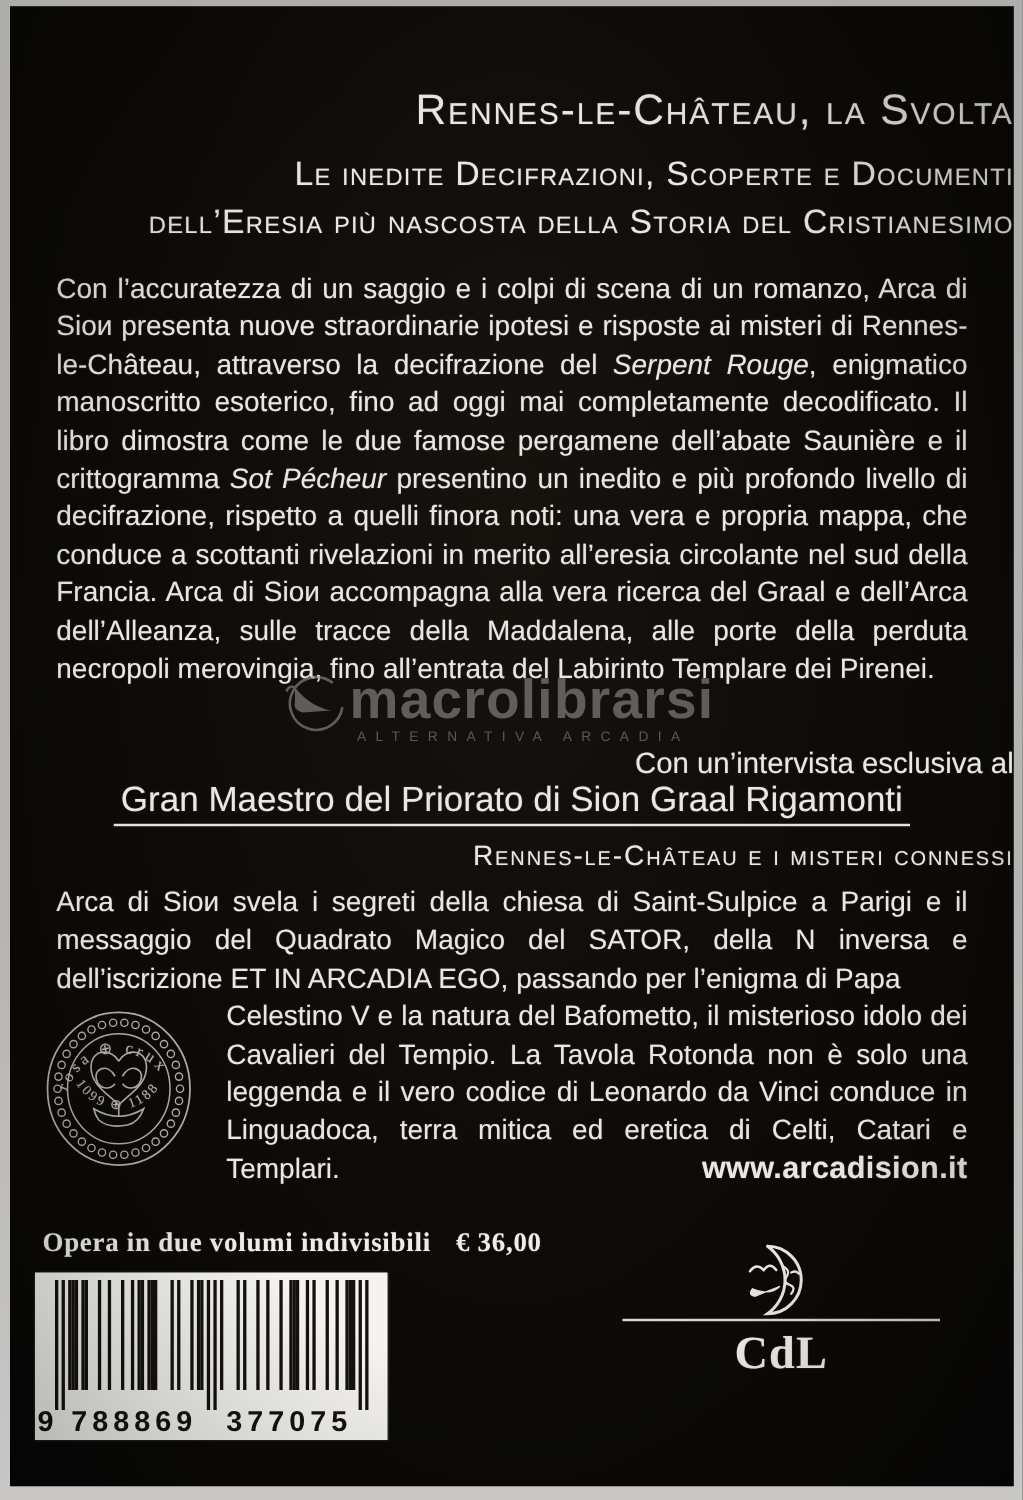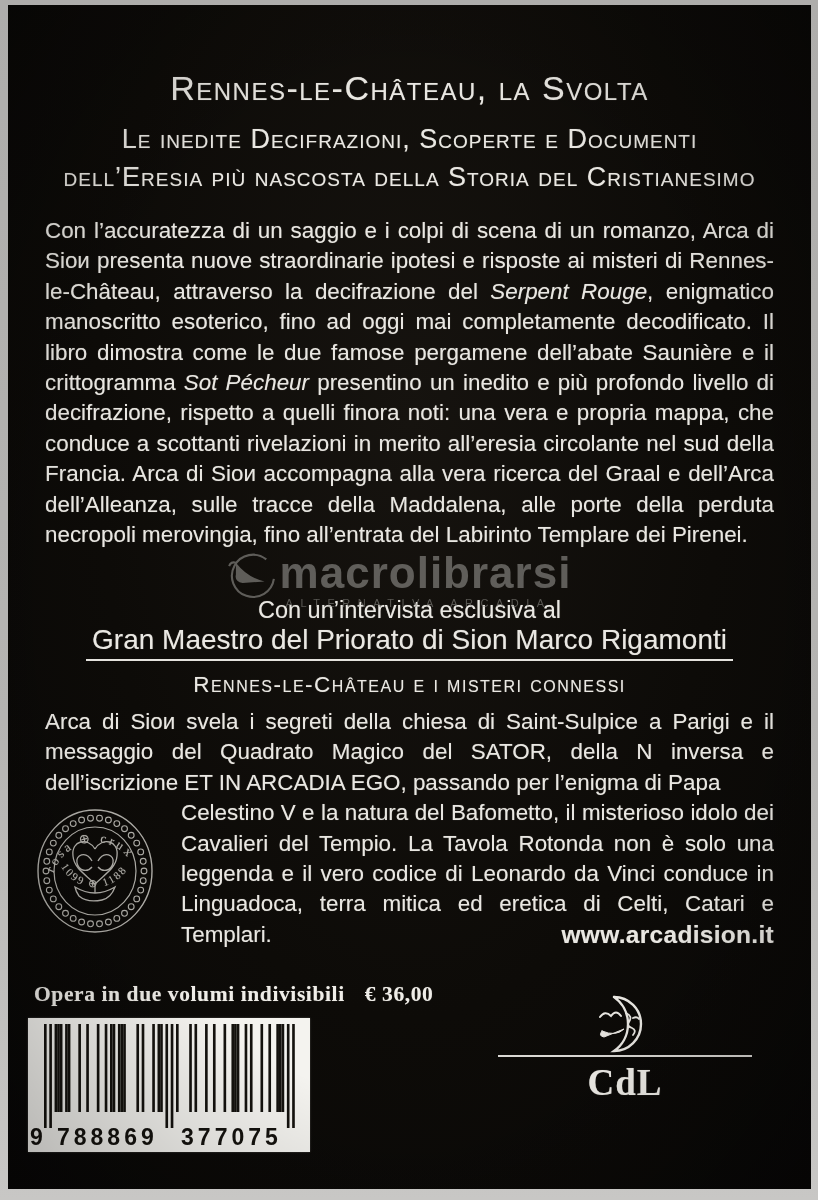--- a/index.html
+++ b/index.html
@@ -17,35 +17,35 @@
     background:radial-gradient(ellipse at 50% 35%, #16130f 0%, #0d0b08 55%, #080706 100%);
     color:#eae8e3;
   }
   .cover::after{ 
     content:"";position:absolute;inset:0;pointer-events:none;
     background:radial-gradient(ellipse at 50% 50%, rgba(0,0,0,0) 60%, rgba(0,0,0,.28) 100%);
   }
   .abs{position:absolute;}
   .ctr{left:0;width:100%;text-align:center;}
   .sc{font-variant:small-caps;}
-  .glow{text-shadow:0 0 1px rgba(240,238,230,.4);}
+  .glow{text-shadow:0 0 1px rgba(240,238,230,.4);text-align:right;}
 
   .title{top:64px;font-size:34px;font-weight:400;letter-spacing:1.5px;margin:0;}
   .subtitle1{top:119px;font-size:27px;letter-spacing:1px;}
   .subtitle2{top:157px;font-size:27px;letter-spacing:1px;}
 
   .bodytext{
     font-size:22.4px;line-height:30.4px;
     text-align:justify;color:#e9e7e2;margin:0;
   }
   .para1{top:211px;left:37px;width:729px;}
   .it{font-style:italic;}
 
   .watermark{
-    top:546px;left:50%;transform:translateX(-50%);margin-left:-12px;
+    top:533px;left:50%;transform:translateX(-50%);margin-left:-12px;
     display:flex;align-items:flex-start;gap:2px;
     opacity:.62;z-index:6;pointer-events:none;white-space:nowrap;
   }
   .wm-text{line-height:1;}
   .wm-name{font-size:44px;font-weight:700;color:#8f8e8a;letter-spacing:1px;}
   .wm-tagline{font-size:11px;letter-spacing:7.5px;color:#85847f;margin-top:3px;margin-left:6px;}
 
   .interview-intro{top:592px;font-size:23.5px;z-index:4;}
   .interview-name-wrap{top:619px;z-index:4;}
   .interview-name{
@@ -116,21 +116,21 @@
         </svg>
       </span>
       <span class="wm-text">
         <div class="wm-name">macrolibrarsi</div>
         <div class="wm-tagline">ALTERNATIVA ARCADIA</div>
       </span>
     </div>
 
     <div class="abs ctr glow interview-intro">Con un’intervista esclusiva al</div>
     <div class="abs ctr interview-name-wrap">
-      <span class="interview-name glow">Gran Maestro del Priorato di Sion Marco Rigamonti</span>
+      <span class="interview-name glow">Gran Maestro del Priorato di Sion Graal Rigamonti</span>
     </div>
 
     <div class="abs ctr sc glow section-heading">Rennes-le-Château e i misteri connessi</div>
 
     <div class="abs para2">
       <p class="bodytext glow"><span>Arca di Sioи svela i segreti della chiesa di Saint-Sulpice a Parigi e il messaggio del Quadrato Magico del SATOR, della N inversa e dell’iscrizione ET IN ARCADIA EGO, passando per l’enigma di Papa</span></p>
       <div class="bodytext glow para2b">
         <span class="seal-float">
           <svg viewBox="0 0 120 128" fill="none">
             <defs>

